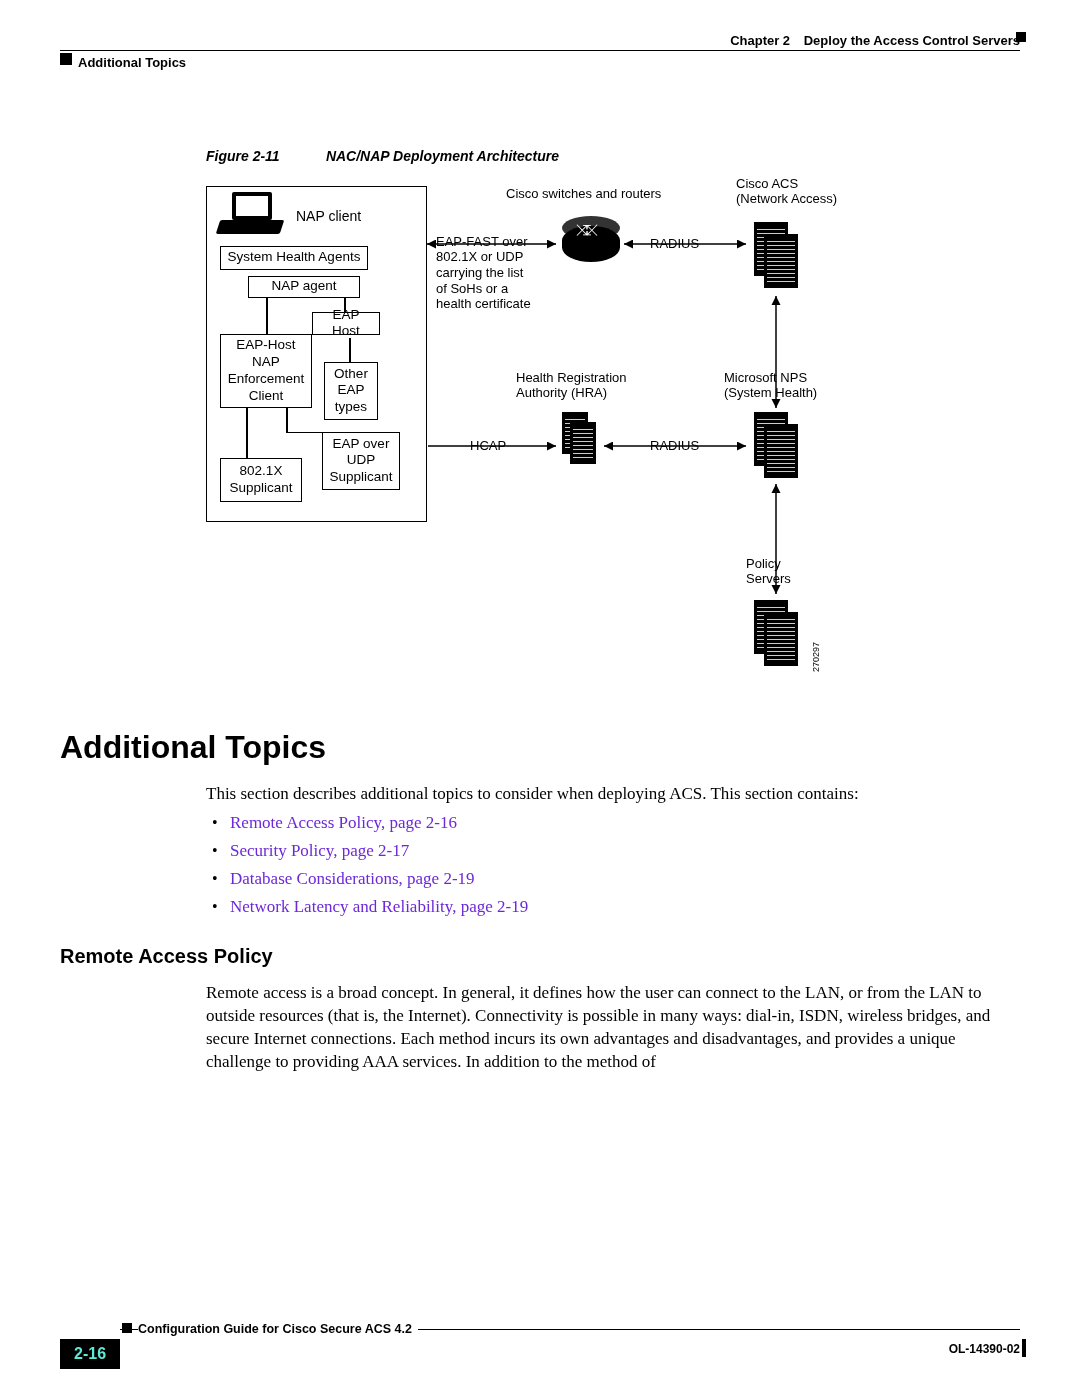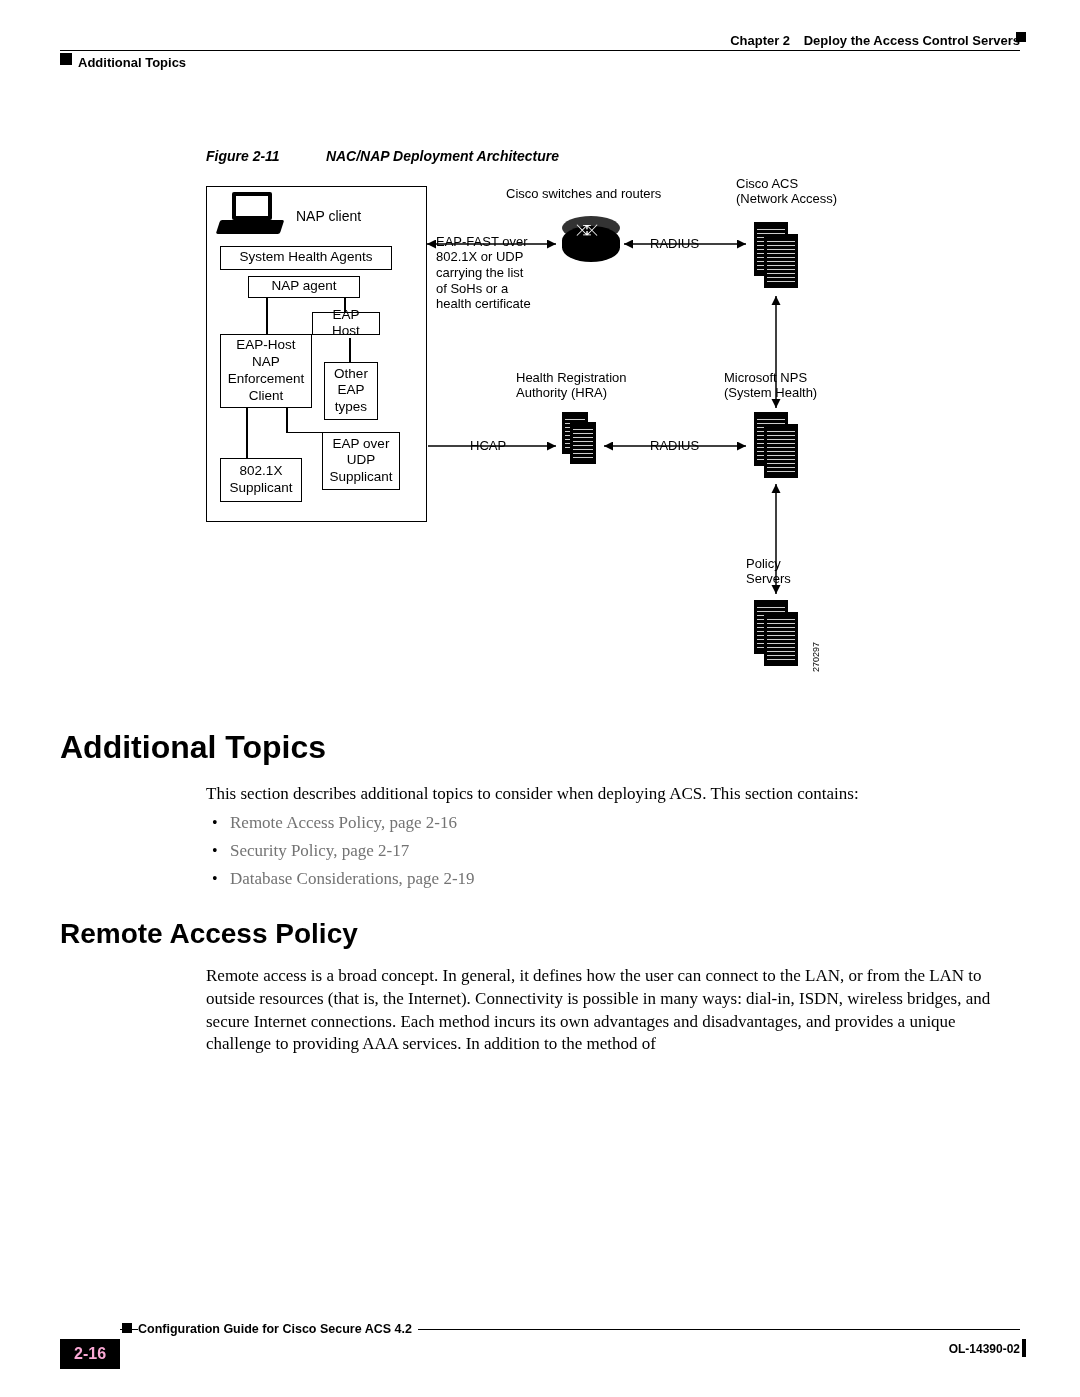--- a/index.html
+++ b/index.html
@@ -142,49 +142,49 @@
   .h1 {
     font-family: Arial, Helvetica, sans-serif;
     font-weight: bold;
     font-size: 32px;
     margin-left: -146px;
     margin-bottom: 14px;
   }
   .h2 {
     font-family: Arial, Helvetica, sans-serif;
     font-weight: bold;
-    font-size: 28px;
+    font-size: 20px;
     margin-left: -146px;
     margin-top: 24px;
     margin-bottom: 12px;
   }
   .para { margin-bottom: 6px; }
   .blist { list-style: none; padding-left: 24px; }
   .blist li { position: relative; margin: 5px 0; }
   .blist li::before {
     content: "•"; position: absolute; left: -18px; top: 0;
     font-size: 16px;
   }
-  .blist a { color: #737373; text-decoration: none; }
+  .blist a { color: #6d28d9; text-decoration: none; }
 
   
   .ftr {
     position: absolute; left: 60px; right: 60px; bottom: 24px;
     height: 44px;
     font-family: Arial, Helvetica, sans-serif;
   }
   .ftr .rule { position:absolute; left:60px; right:0; top:0; border-top:1px solid #000; }
   .ftr .guide {
     position:absolute; left:78px; top:-8px;
     font-size: 12.5px; font-weight:bold;
     background:#fff; padding-right:6px;
   }
   .ftr .pagebox {
     position:absolute; left:0; top:10px;
-    background:#000; color:#f9a8d4;
+    background:#000; color:#5eead4;
     font-weight:bold; font-size:16px;
     padding: 4px 14px;
   }
   .ftr .docid {
     position:absolute; right:0; top:12px;
     font-size:12px; font-weight:bold;
   }
   .ftr .lsq {
     position:absolute; left:62px; top:-6px;
     width:10px; height:10px; background:#000;
@@ -245,21 +245,21 @@
       </svg>
 
       <div class="napbox"></div>
 
       <div class="laptop">
         <div class="screen"></div>
           <div class="base"></div>
       </div>
       <div class="lbl" style="left:90px; top:22px;">NAP client</div>
 
-      <div class="ibox" style="left:14px; top:60px; width:172px; height:24px;">System Health Agents</div>
+      <div class="ibox" style="left:14px; top:60px; width:148px; height:24px;">System Health Agents</div>
       <div class="ibox" style="left:42px; top:90px; width:112px; height:22px;">NAP agent</div>
 
       <div class="conn" style="left:60px; top:112px; width:1.5px; height:36px;"></div>
 
       <div class="conn" style="left:138px; top:112px; width:1.5px; height:14px;"></div>
 
       <div class="ibox" style="left:106px; top:126px; width:68px; height:23px;">EAP Host</div>
       <div class="ibox" style="left:14px; top:148px; width:92px; height:74px; white-space:pre-line;">EAP-Host
 NAP
 Enforcement
@@ -327,20 +327,21 @@
 
       <div class="figsrc" style="left:604px; top:486px;">270297</div>
     </div>
 
     <h1 class="h1">Additional Topics</h1>
     <p class="para">This section describes additional topics to consider when deploying ACS. This section contains:</p>
     <ul class="blist">
       <li><a>Remote Access Policy, page 2-16</a></li>
       <li><a>Security Policy, page 2-17</a></li>
       <li><a>Database Considerations, page 2-19</a></li>
+      <li><a>Network Latency and Reliability, page 2-19</a></li>
     </ul>
 
     <h2 class="h2">Remote Access Policy</h2>
     <p class="para">Remote access is a broad concept. In general, it defines how the user can connect to the LAN, or from the LAN to outside resources (that is, the Internet). Connectivity is possible in many ways: dial-in, ISDN, wireless bridges, and secure Internet connections. Each method incurs its own advantages and disadvantages, and provides a unique challenge to providing AAA services. In addition to the method of</p>
   </div>
 
   <div class="ftr">
     <div class="rule"></div>
     <div class="lsq"></div>
     <div class="guide">Configuration Guide for Cisco Secure ACS 4.2</div>

